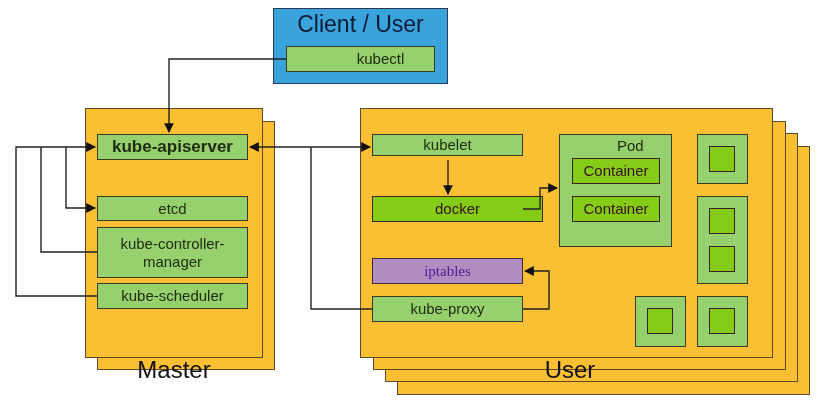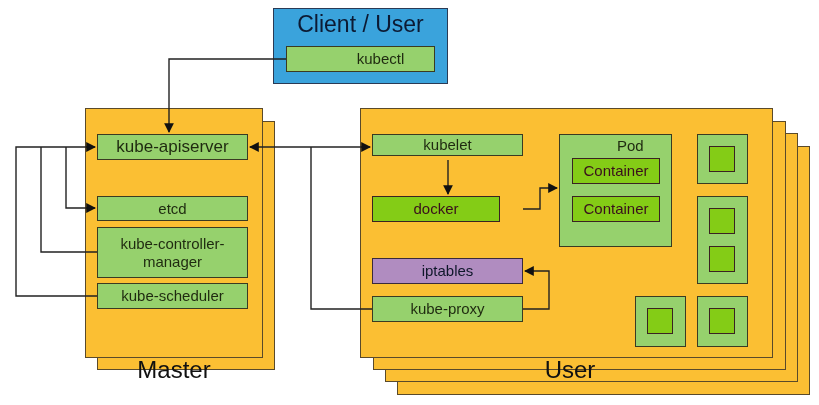--- a/index.html
+++ b/index.html
@@ -7,49 +7,49 @@
          font-family: "Liberation Sans", sans-serif; }
   .abs { position: absolute; box-sizing: border-box; }
   .panel { background: #fbbf33; border: 1.5px solid #5a4a2a; }
   .client { background: #3aa3dc; border: 1.5px solid #2a3a55; }
   .green { background: #96d16d; border: 1.5px solid #3a3a22; }
   .pink { background: #84cc16; border: 1.5px solid #3a2222; }
   .purple { background: #b08cc0; border: 1.5px solid #3a2a3a; }
   .lbl { display: flex; align-items: center; justify-content: center;
          text-align: center; font-size: 15px; color: #1f2a10; line-height: 1.2; }
   .pink.lbl { color: #3a0f1c; }
-  .purple.lbl { color: #0f172a; }
+  .purple.lbl { color: #4c1d95; font-family: Liberation Serif, serif; }
   .title { font-size: 24px; color: #111; text-align: center; margin-top: 32px; }
   .client-title { font-size: 23px; color: #0c1a33; text-align: center; }
   svg.wires { position: absolute; left: 0; top: 0; pointer-events: none; }
 </style>
 </head>
 <body>
 
 <div class="abs client" style="left:273px; top:8px; width:175px; height:76px;">
   <div class="client-title" style="margin-top:2px;">Client / User</div>
 </div>
 <div class="abs green lbl" style="left:286px; top:46px; width:149px; height:26px;padding-left:40px;">kubectl</div>
 
 <div class="abs panel" style="left:97px; top:121px; width:178px; height:249px;"></div>
 <div class="abs panel" style="left:85px; top:108px; width:178px; height:250px;"></div>
-<div class="abs green lbl" style="left:97px; top:134px; width:151px; height:26px; font-weight:normal; font-size:17px;">kube-apiserver</div>
+<div class="abs green lbl" style="left:97px; top:134px; width:151px; height:26px; font-weight:bold; font-size:17px;">kube-apiserver</div>
 <div class="abs green lbl" style="left:97px; top:196px; width:151px; height:25px;">etcd</div>
 <div class="abs green lbl" style="left:97px; top:227px; width:151px; height:51px; white-space:pre-line;">kube-controller-
 manager</div>
 <div class="abs green lbl" style="left:97px; top:283px; width:151px; height:26px;">kube-scheduler</div>
 <div class="abs title" style="left:85px; top:324px; width:178px;">Master</div>
 
 <div class="abs panel" style="left:397px; top:146px; width:413px; height:249px;"></div>
 <div class="abs panel" style="left:385px; top:133px; width:413px; height:249px;"></div>
 <div class="abs panel" style="left:373px; top:121px; width:413px; height:249px;"></div>
 <div class="abs panel" style="left:360px; top:108px; width:413px; height:250px;"></div>
 
 <div class="abs green lbl" style="left:372px; top:134px; width:151px; height:22px;">kubelet</div>
-<div class="abs pink lbl" style="left:372px; top:196px; width:128px; height:26px;">docker</div>
+<div class="abs pink lbl" style="left:372px; top:196px; width:171px; height:26px;">docker</div>
 <div class="abs purple lbl" style="left:372px; top:258px; width:151px; height:26px;">iptables</div>
 <div class="abs green lbl" style="left:372px; top:296px; width:151px; height:26px;">kube-proxy</div>
 
 <div class="abs green" style="left:559px; top:134px; width:113px; height:113px;">
   <div style="position:absolute; left:11px; top:2px; font-size:15px; color:#1f2a10;margin-left:46px;">Pod</div>
 </div>
 <div class="abs pink lbl" style="left:572px; top:158px; width:88px; height:26px;">Container</div>
 <div class="abs pink lbl" style="left:572px; top:196px; width:88px; height:26px;">Container</div>
 
 <div class="abs green" style="left:697px; top:134px; width:51px; height:50px;"></div>

